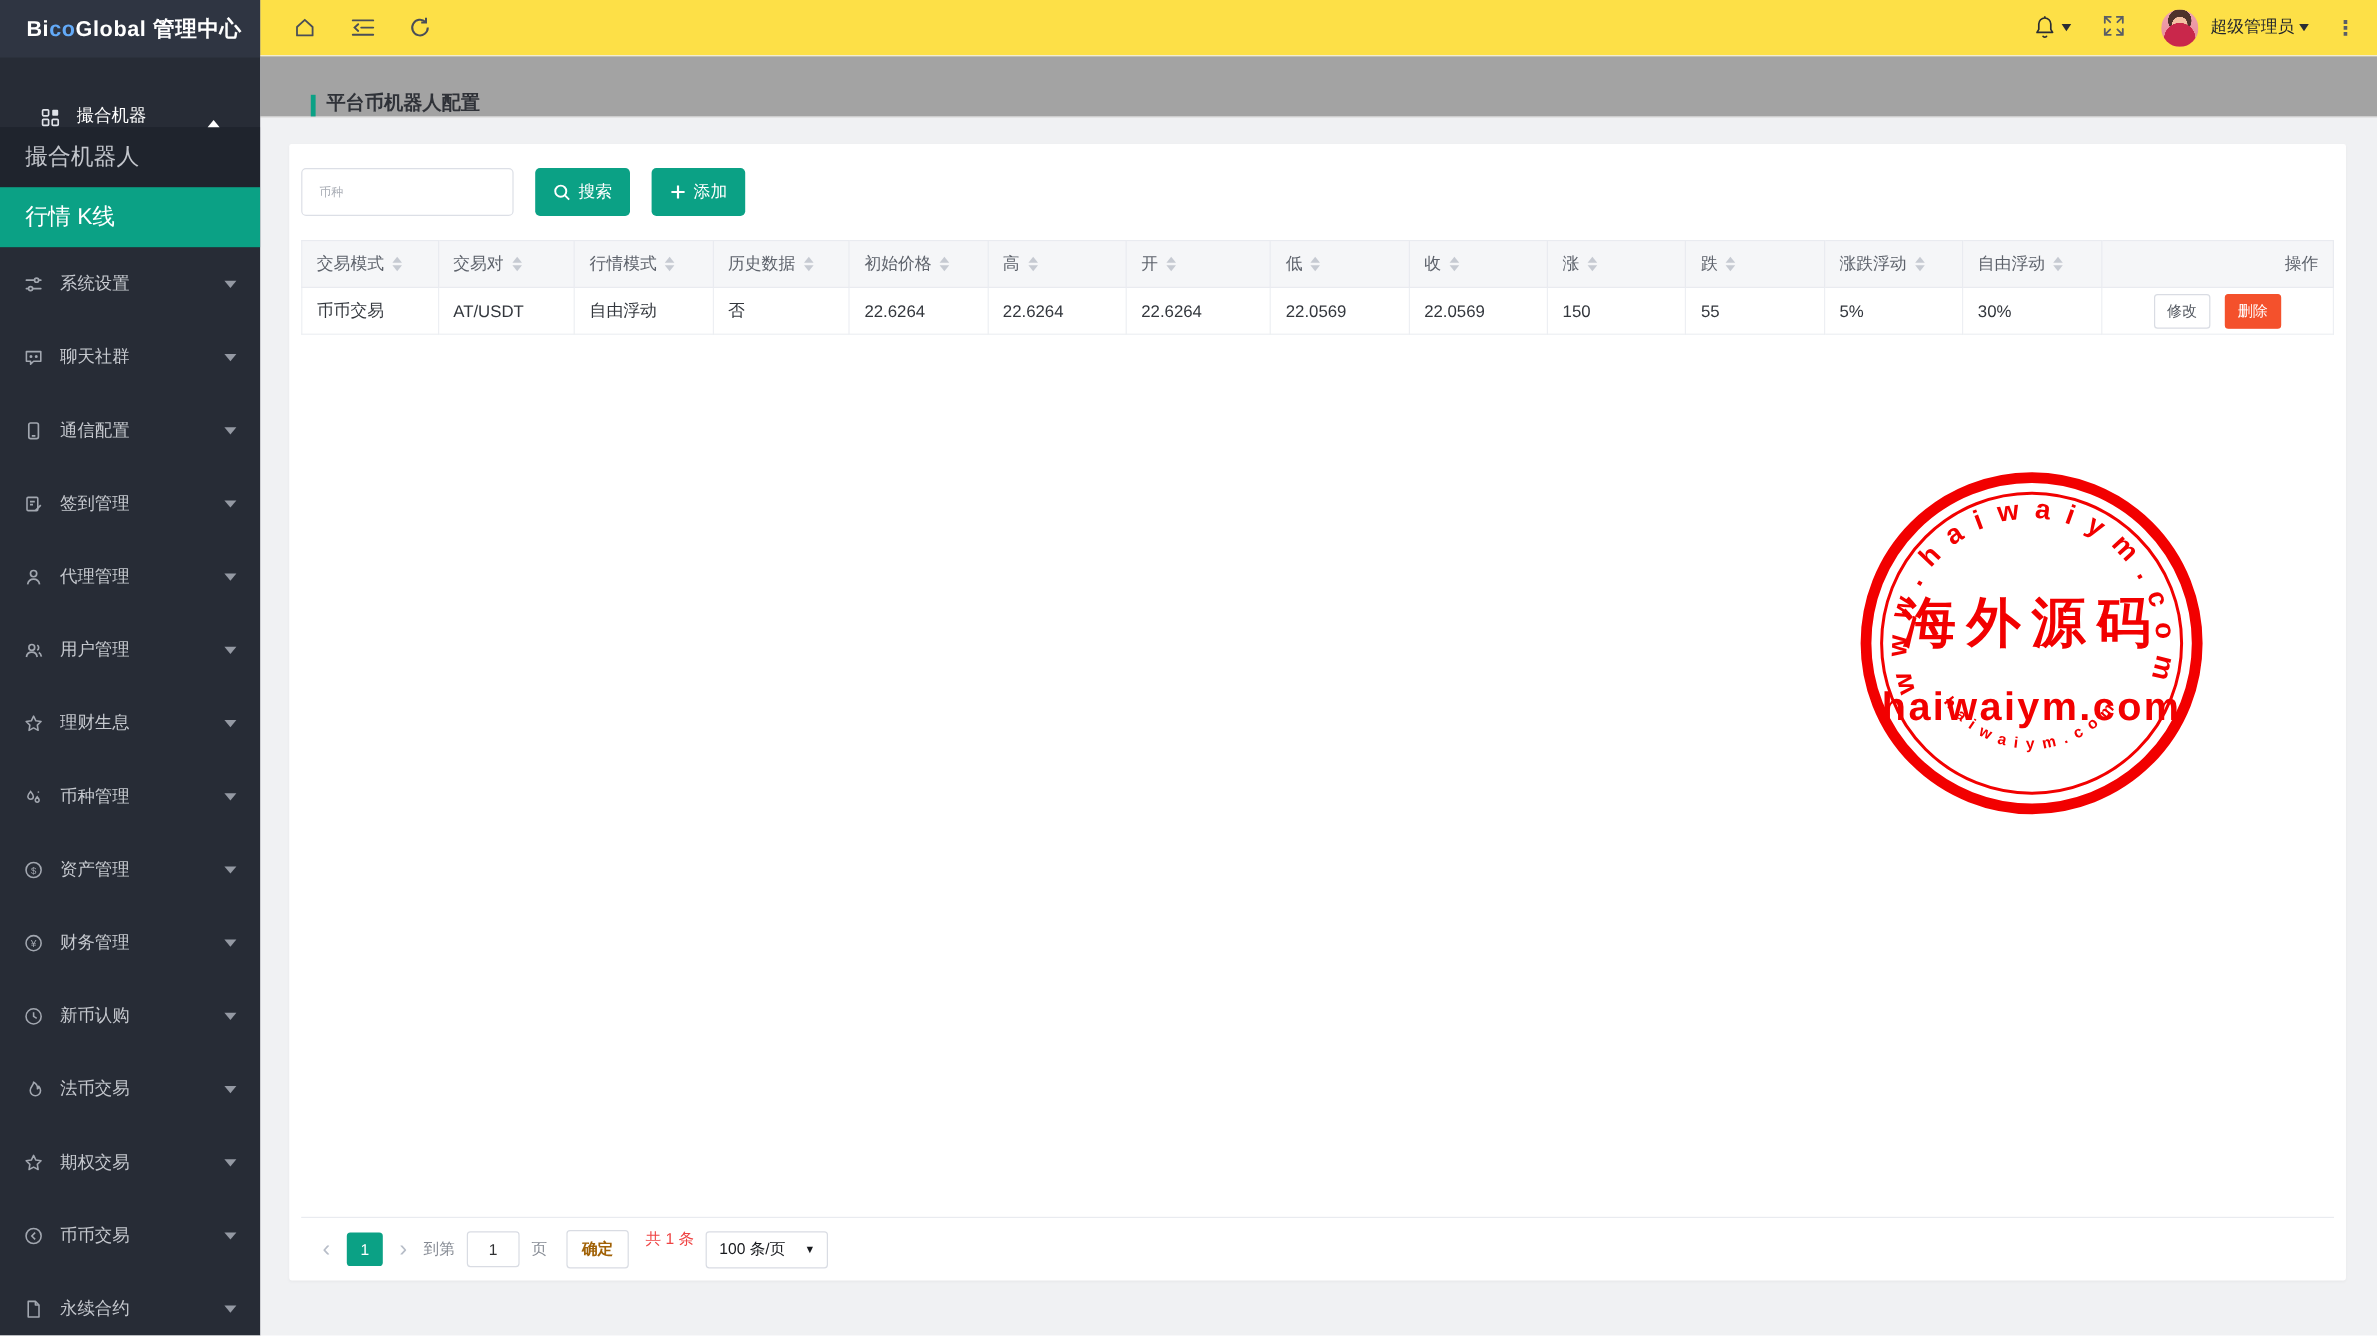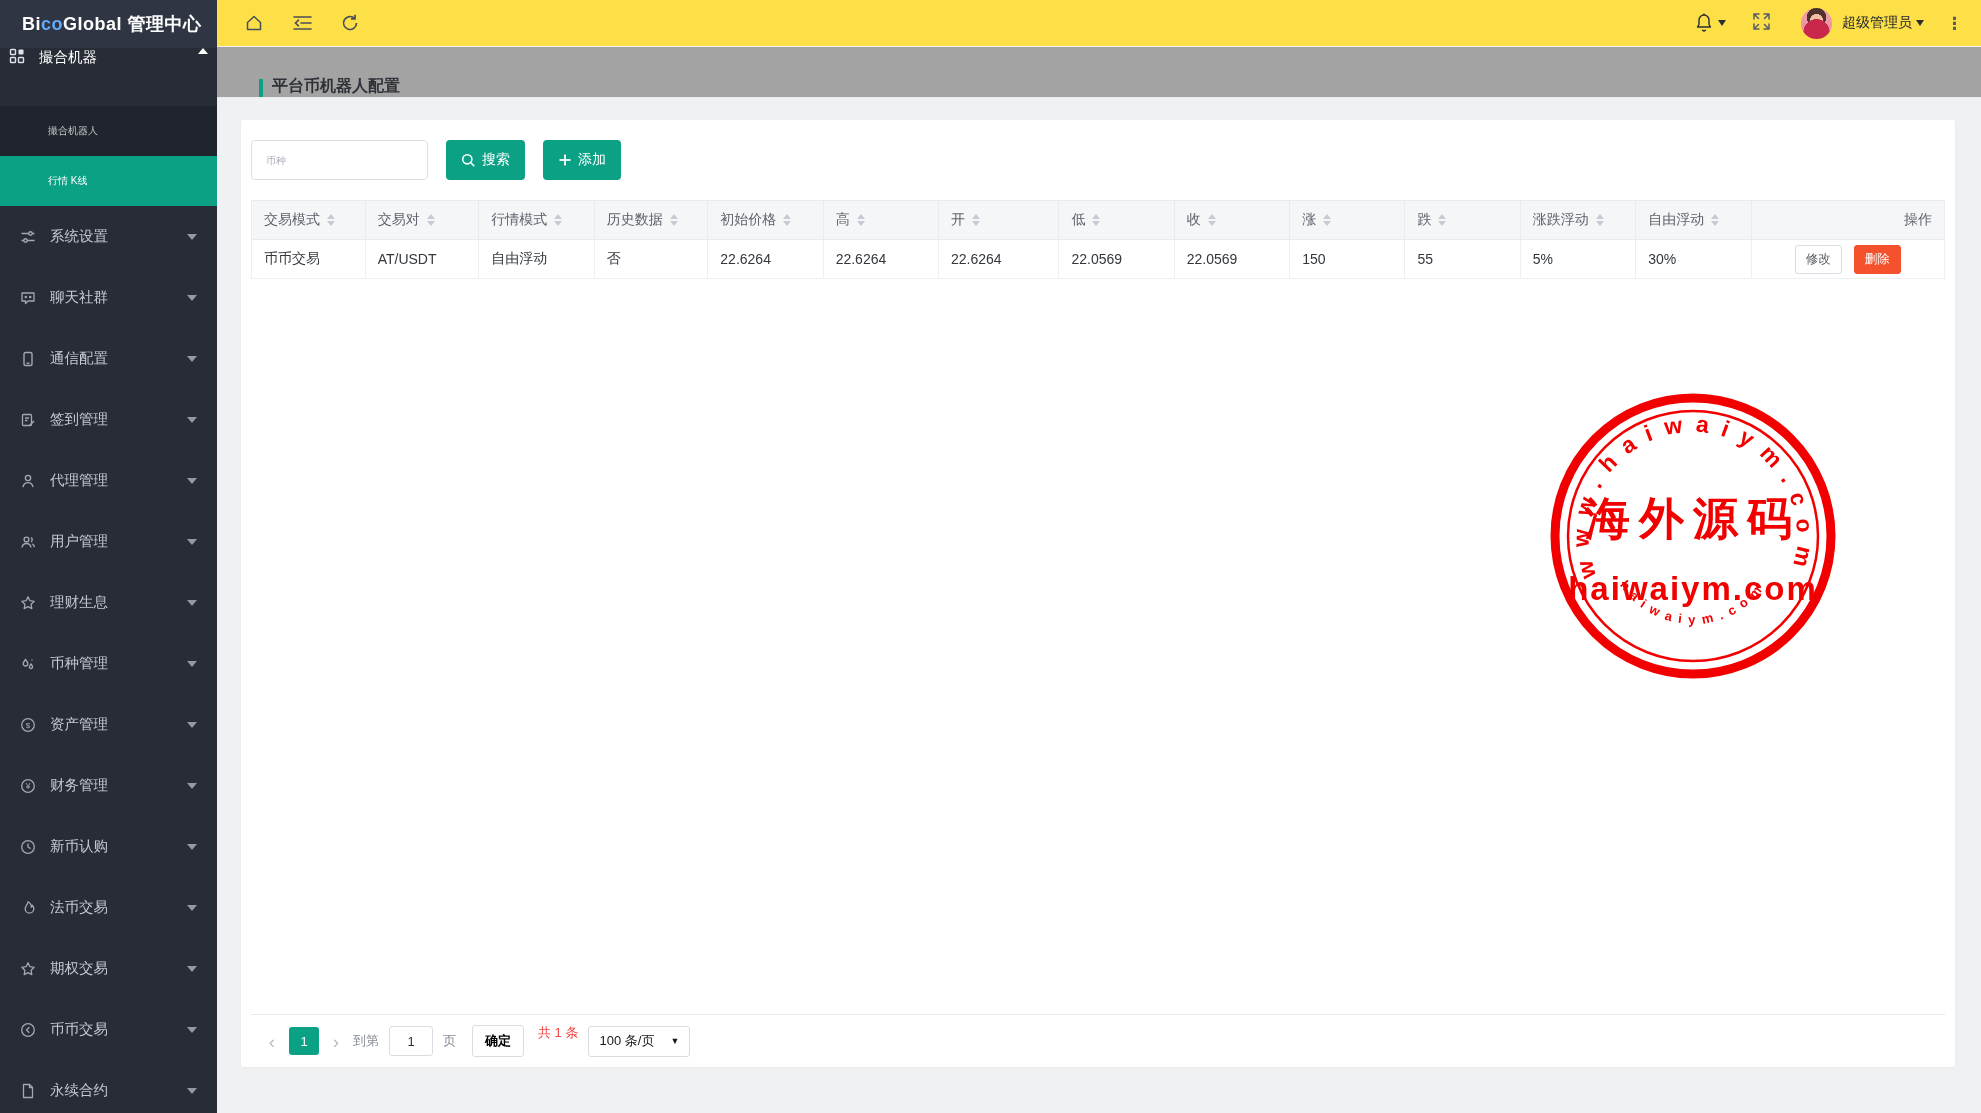--- a/index.html
+++ b/index.html
@@ -5,26 +5,26 @@
   * { margin:0; padding:0; box-sizing:border-box; }
   html,body { width:1981px; height:1113px; overflow:hidden;
     font-family:"Liberation Sans","DejaVu Sans",sans-serif; font-size:14px; color:#303133; }
   .app { display:flex; width:1981px; height:1113px; background:#f0f1f3; }
 
   
   .sidebar { width:217px; min-width:217px; height:100%; background:#272c36; overflow:hidden; }
   .logo { height:48px; background:#2f3542; display:flex; align-items:center; padding-left:22px;
     font-size:18px; font-weight:bold; color:#fff; letter-spacing:.5px; }
   .logo .blue { color:#63aaf8; }
-  .menu-group-header { height:58px; display:flex; align-items:flex-start; padding:0 9px; color:#fff; cursor:pointer; }
+  .menu-group-header { height:58px; display:flex; align-items:flex-end; padding:0 34px; color:#fff; cursor:pointer; }
   .menu-group-header .mi { margin-right:14px; }
   .menu-group-header .lbl { font-size:14.5px; }
   .submenu { background:#1f242d; }
-  .submenu-item { height:50px; display:flex; align-items:center; padding-left:48px;
-    color:#c3c6cc; font-size:10px; cursor:pointer; }
+  .submenu-item { height:50px; display:flex; align-items:center; padding-left:21px;
+    color:#c3c6cc; font-size:19px; cursor:pointer; }
   .submenu-item.active { background:#0ba185; color:#fff; }
   .menu-item { height:61px; display:flex; align-items:center; padding:0 20px;
     color:#c6c9cf; font-size:14.5px; cursor:pointer; }
   .menu-item .mi { margin-right:14px; }
   .mi { width:16px; height:16px; display:inline-flex; align-items:center; justify-content:center; flex:none; }
   .mi svg { display:block; }
   .caret-down { margin-left:auto; width:0; height:0; border-left:5px solid transparent;
     border-right:5px solid transparent; border-top:6px solid #9499a3; }
   .caret-up { margin-left:auto; width:0; height:0; border-left:5px solid transparent;
     border-right:5px solid transparent; border-bottom:6px solid #ffffff; }
@@ -94,21 +94,21 @@
   .pagination { border-top:1px solid #e9ebf0; height:53px; display:flex; align-items:center;
     padding:0 10px; font-size:13px; color:#5f646c; }
   .pg-arrow { font-size:19px; color:#b7bdc8; width:22px; text-align:center; cursor:pointer;
     line-height:1; user-select:none; }
   .pg-num { width:30px; height:28px; background:#0ba185; border-radius:3px; color:#fff;
     display:flex; align-items:center; justify-content:center; font-size:13px; margin:0 6px; cursor:pointer; }
   .pg-label { margin:0 6px; color:#868b94; }
   .pg-goto { width:44px; height:30px; border:1px solid #d9dce3; border-radius:3px; text-align:center;
     font-size:13px; color:#303133; outline:none; margin:0 4px;
     font-family:"Liberation Sans","DejaVu Sans",sans-serif; }
-  .pg-confirm { background:#fff; border:1px solid #d9dce3; border-radius:3px; color:#000000;
+  .pg-confirm { background:#fff; border:1px solid #d9dce3; border-radius:3px; color:#a16207;
     font-size:13px; font-weight:600; padding:6px 12px; margin:0 10px; cursor:pointer;
     font-family:Liberation Mono, monospace; }
   .pg-total { margin:0 10px 16px 4px; color:#ef4444; }
   .pg-size { height:31px; border:1px solid #d9dce3; border-radius:3px; display:flex; align-items:center;
     padding:0 10px; cursor:pointer; color:#17191d; background:#fff; }
   .pg-size .sel-caret { margin-left:16px; font-size:9px; color:#17191d; }
 
   
   .stamp { position:absolute; left:1330px; top:292px; width:292px; height:292px;
     pointer-events:none; z-index:50; }

